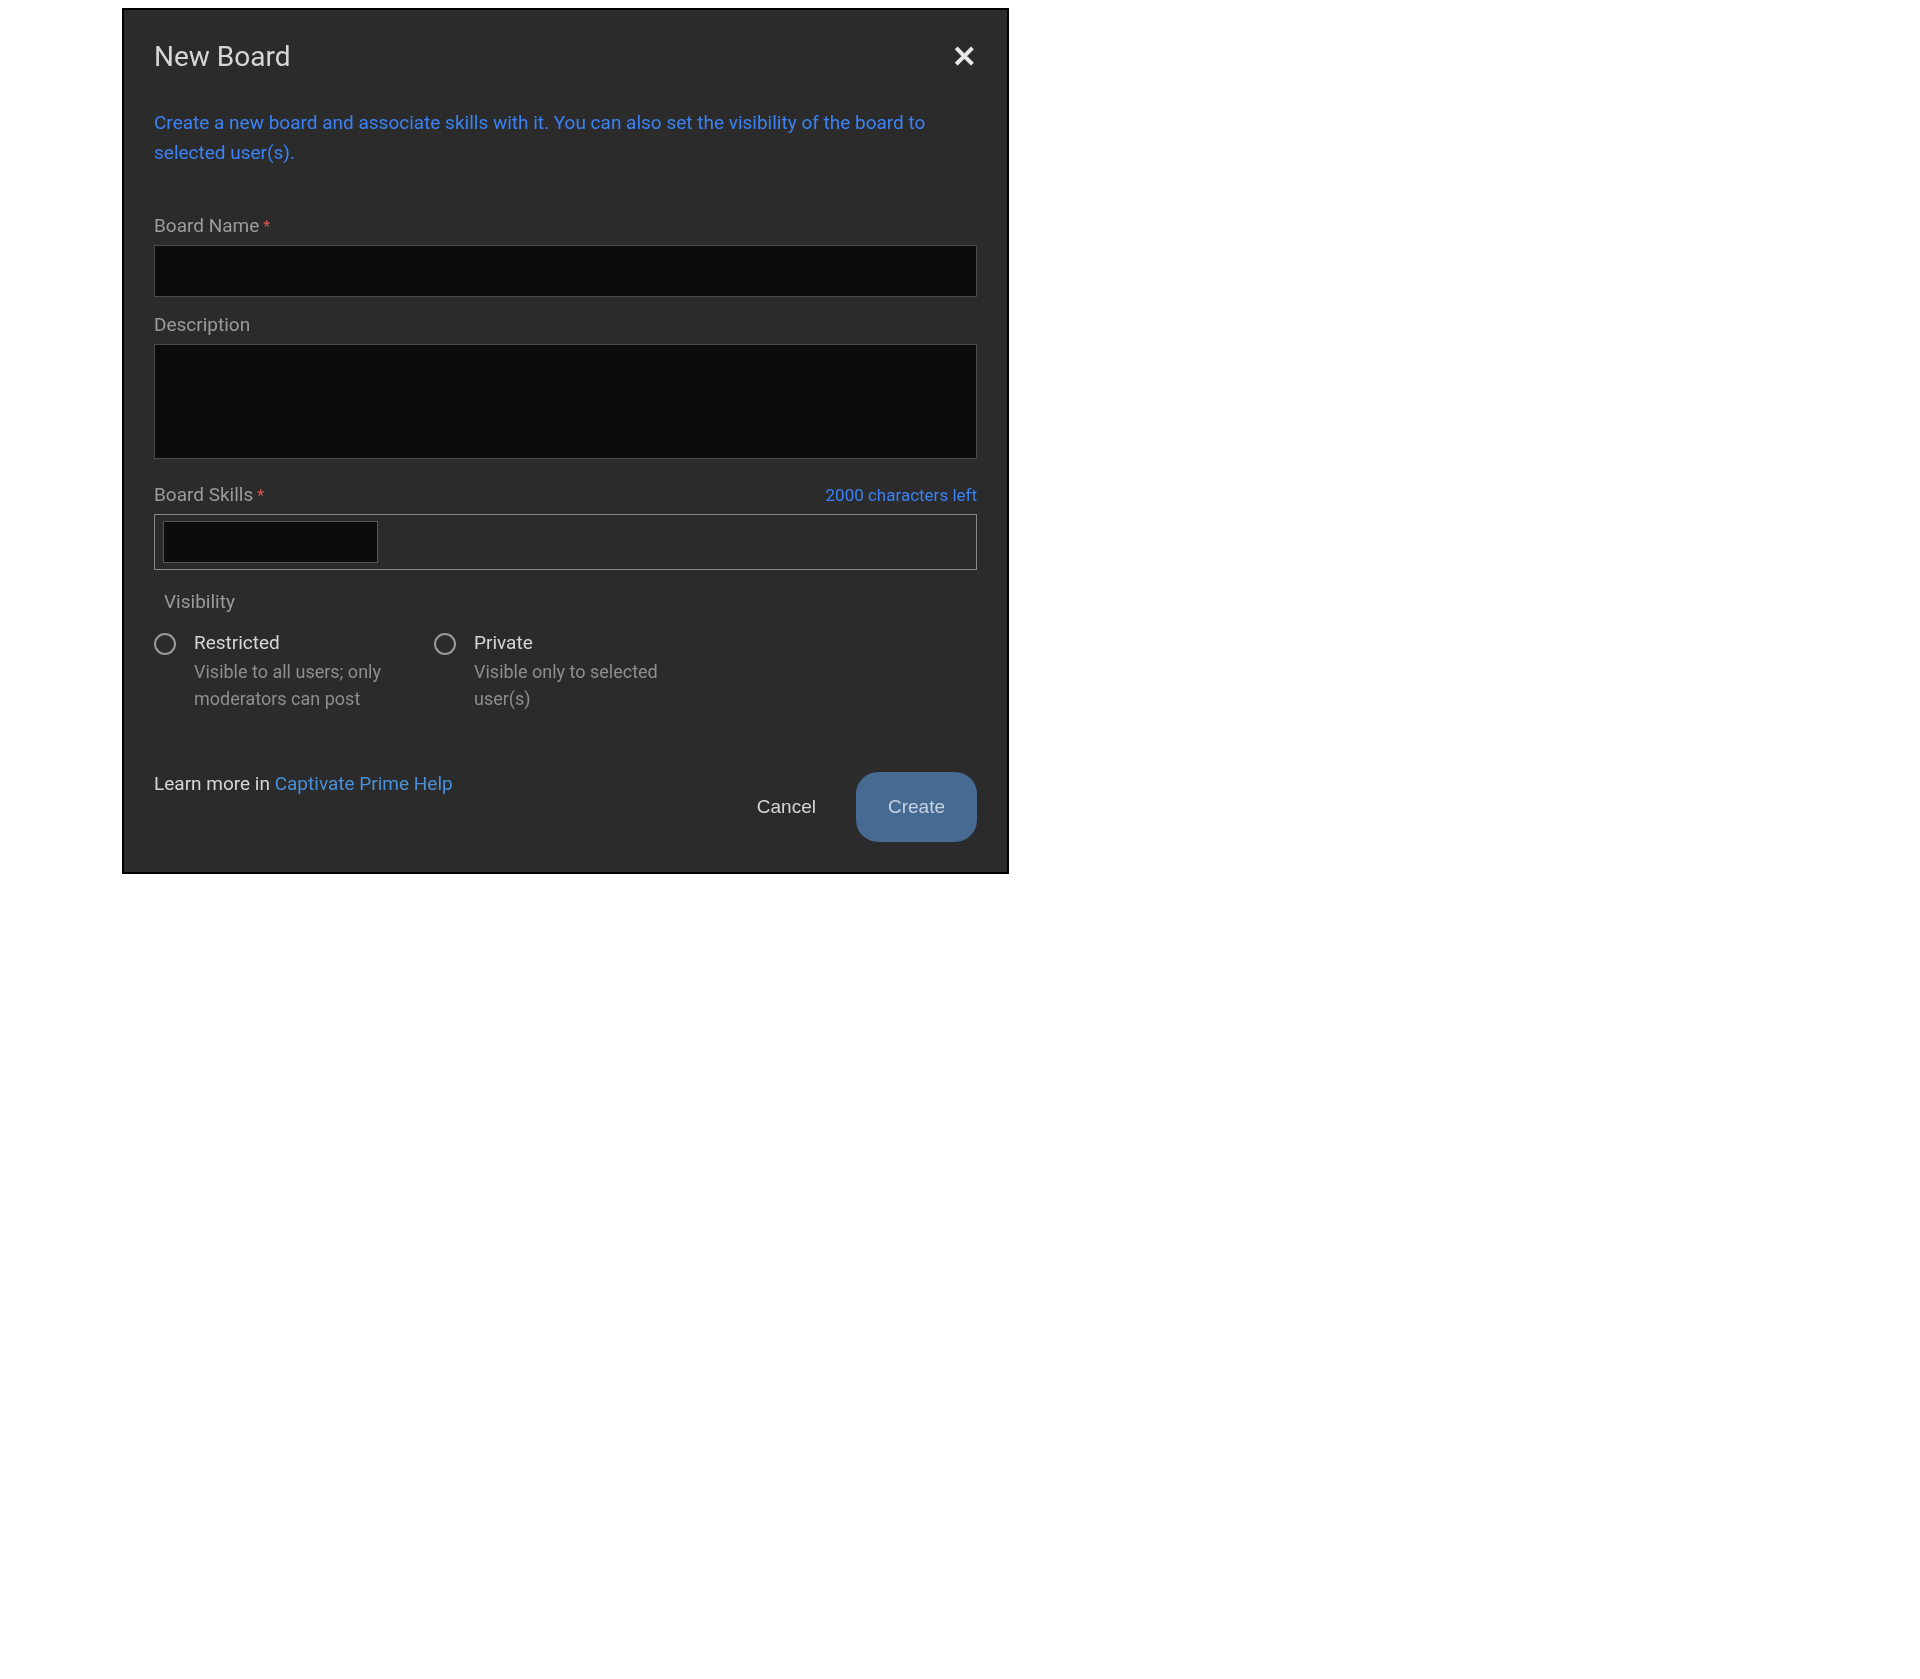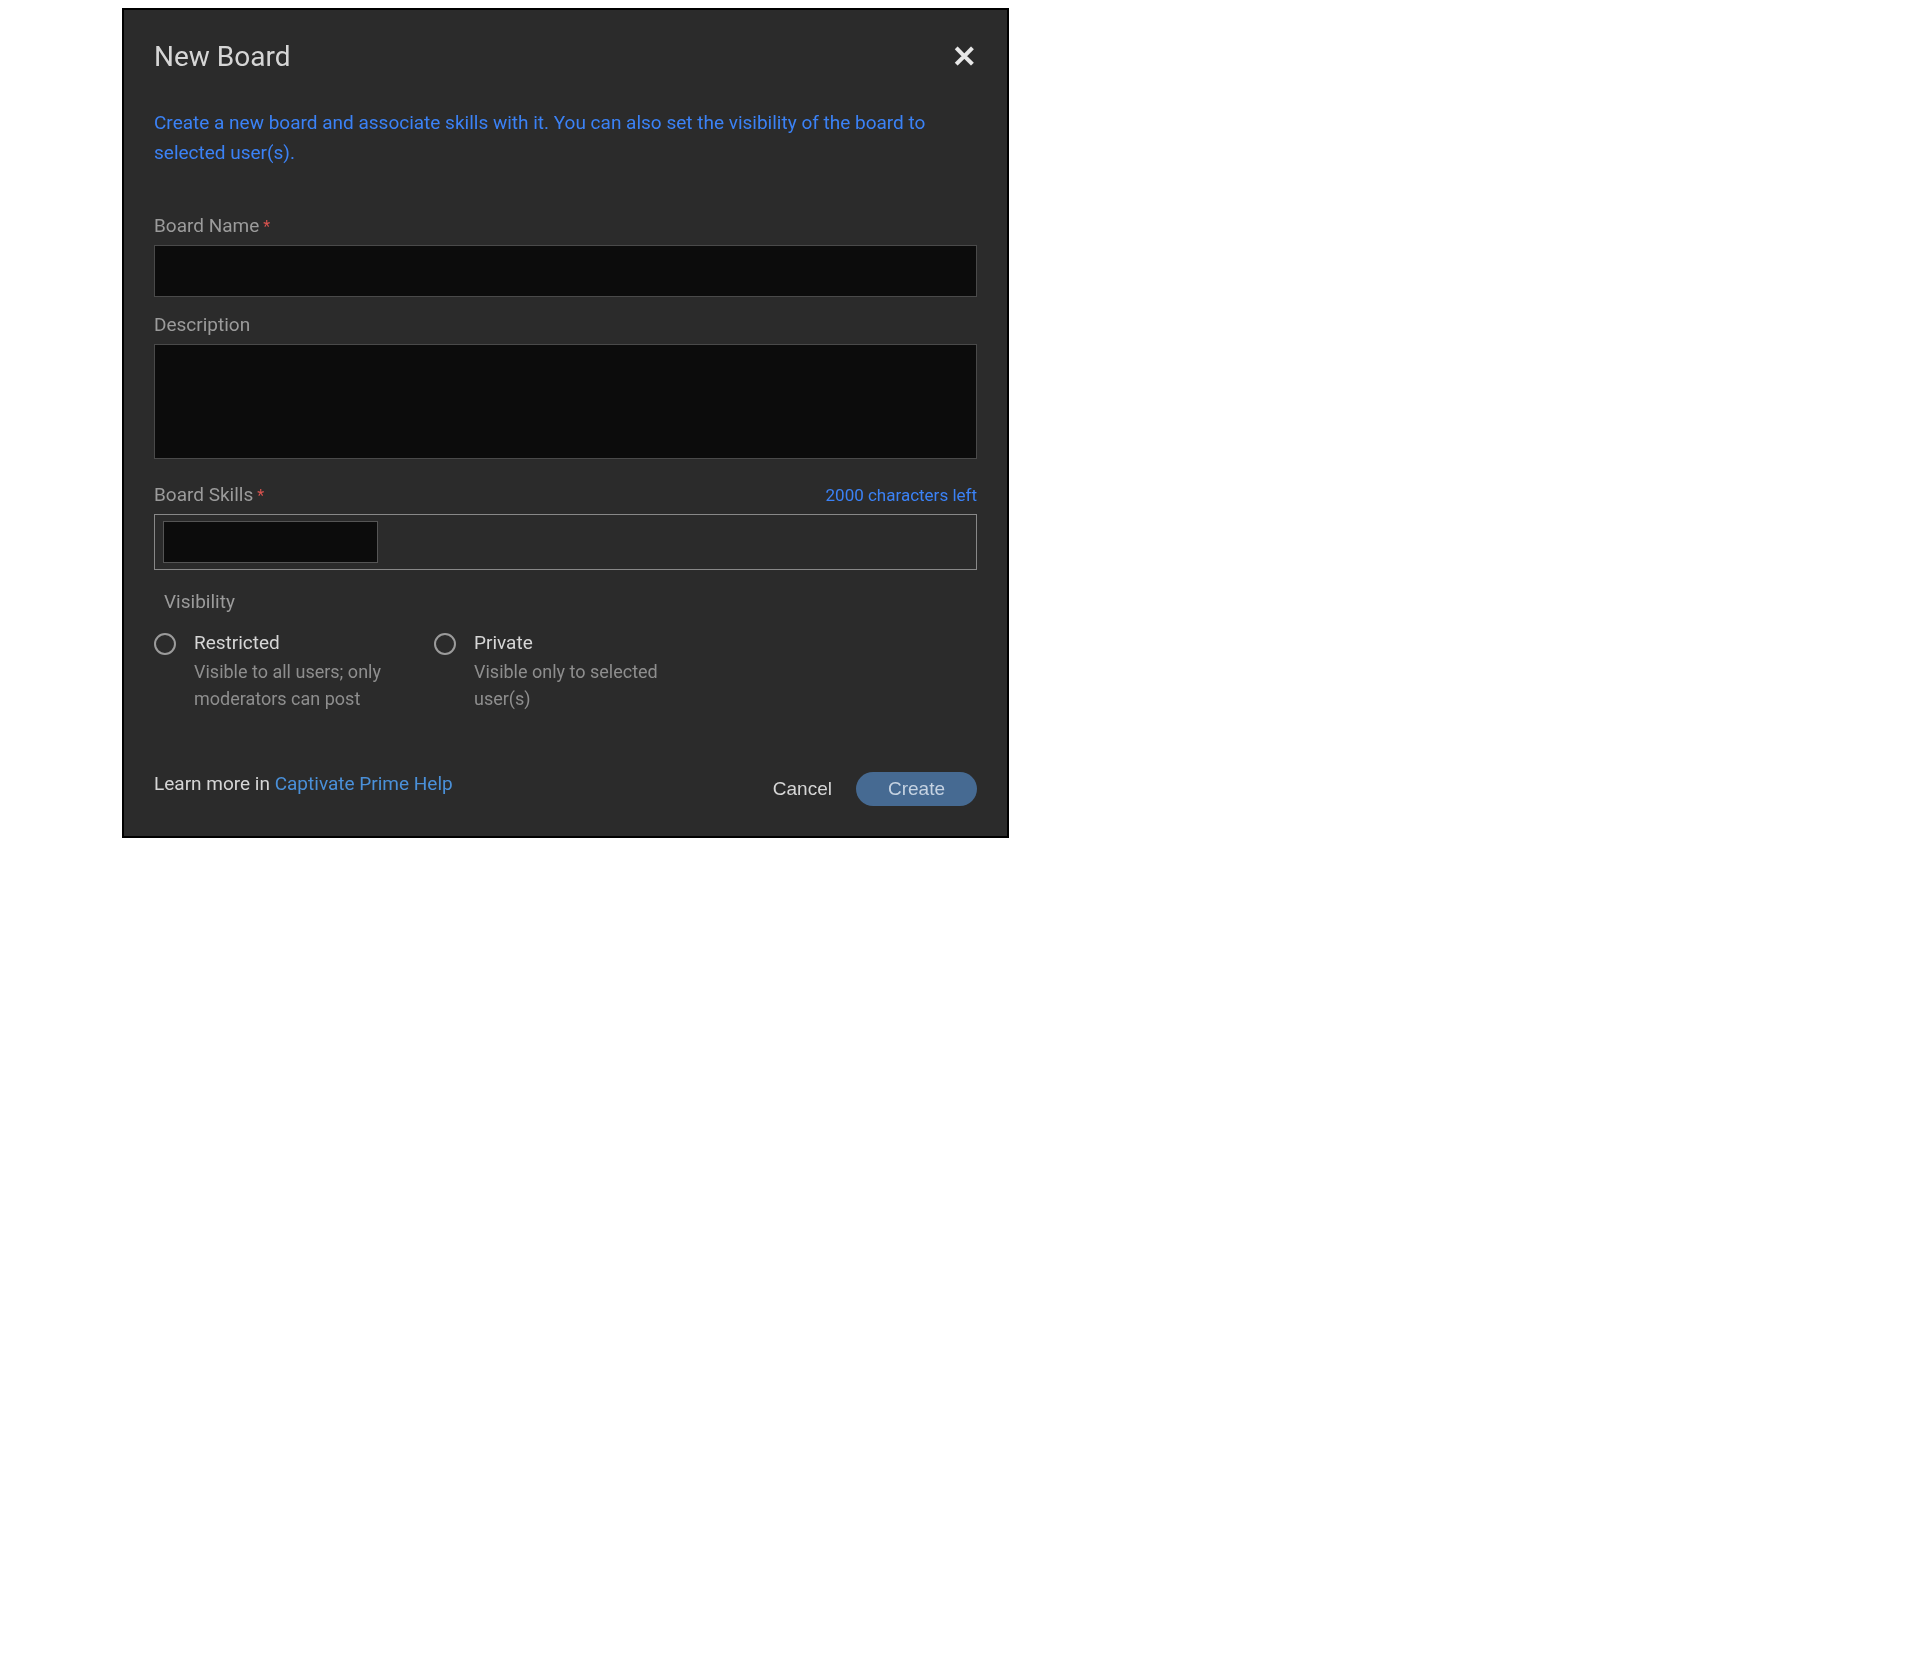--- a/index.html
+++ b/index.html
@@ -169,35 +169,35 @@
     color: #d6d6d6;
     font-size: 19px;
   }
   .help-link {
     color: #4a90d9;
     cursor: pointer;
   }
   .footer-buttons {
     display: flex;
     align-items: center;
-    gap: 24px;
+    gap: 40px;
   }
   .btn-cancel {
     color: #d6d6d6;
     background: transparent;
     border: none;
     font-size: 19px;
     cursor: pointer;
   }
   .btn-create {
     background: #466a92;
     color: #c6d3e2;
     border: none;
     border-radius: 22px;
-    padding: 6px 32px;
+    padding: 24px 32px;
     font-size: 19px;
     cursor: pointer;
   }
 </style>
 </head>
 <body>
 
 <div class="modal-wrap">
 
   <div class="modal-header">

